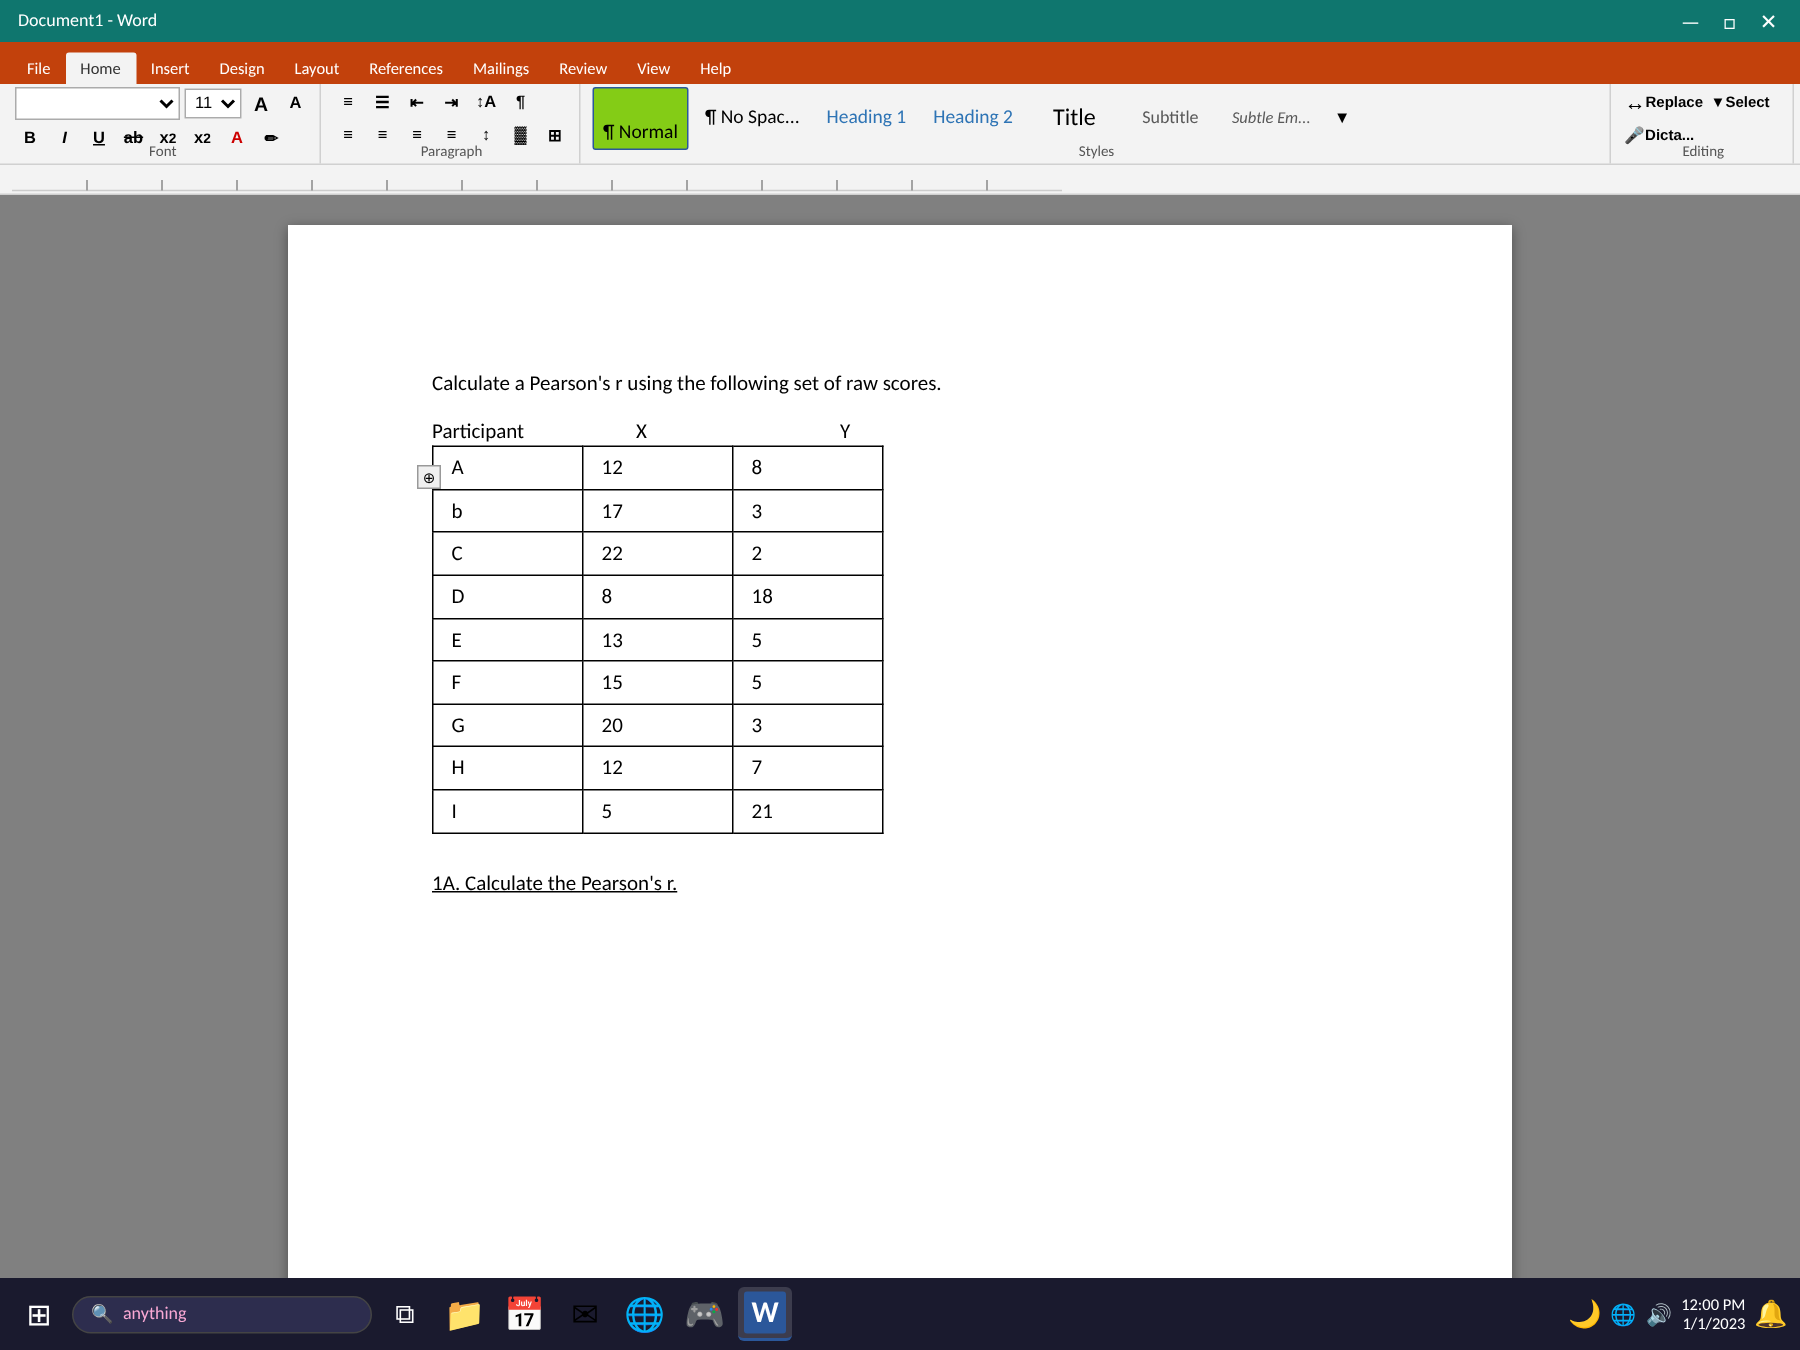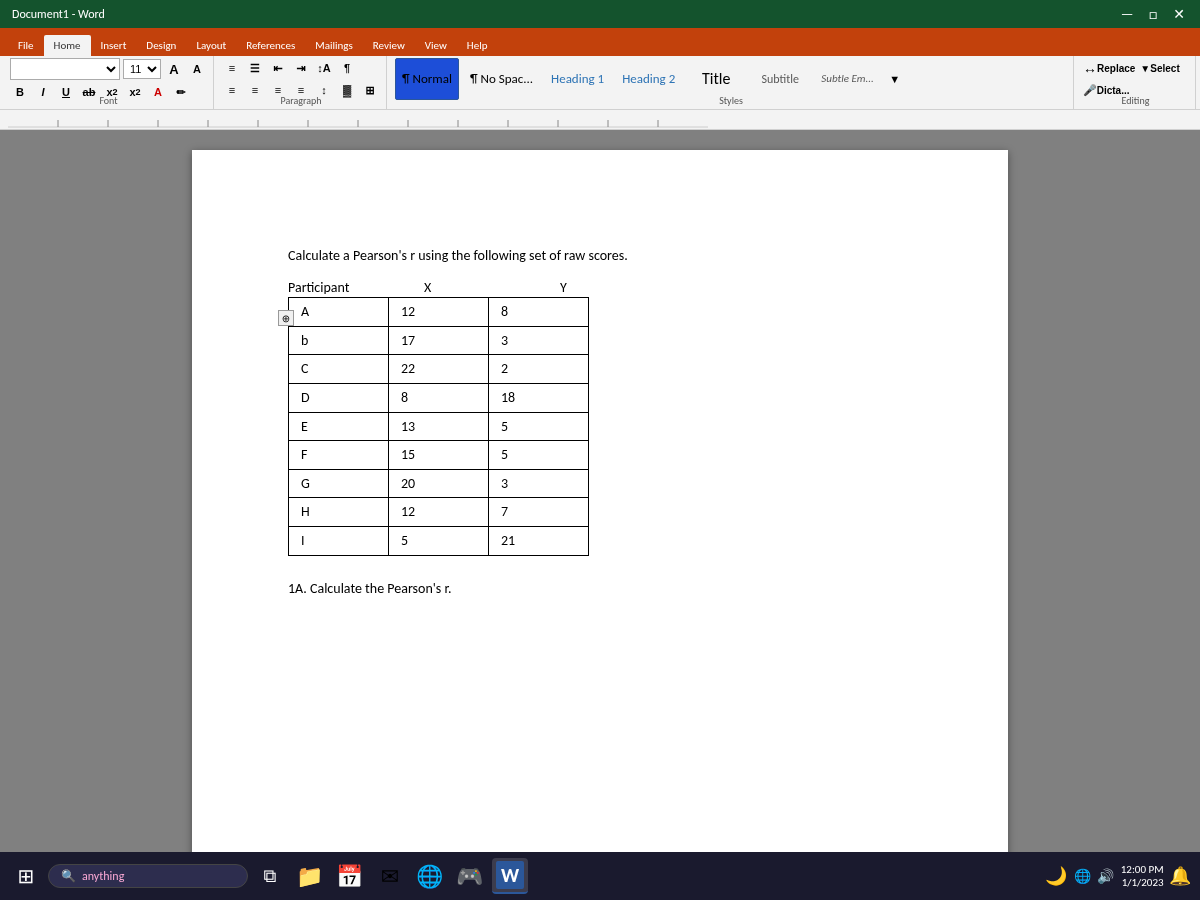--- a/index.html
+++ b/index.html
@@ -108,21 +108,21 @@
       flex-direction: column;
       align-items: center;
       justify-content: center;
       padding: 2px 6px;
       border: 1px solid transparent;
       cursor: pointer;
       border-radius: 2px;
       min-width: 60px;
       height: 42px;
     }
-    .style-item.active { background: #1d4ed8; border-color: #2b579a; }
+    .style-item.active { background: #84cc16; border-color: #2b579a; justify-content: flex-end; }
     .style-item .style-preview {
       font-size: 13px;
       line-height: 1.2;
     }
     .style-normal { font-size: 13px; }
     .style-nospace { font-size: 13px; }
     .style-h1 { font-size: 15px; color: #2e74b5; }
     .style-h2 { font-size: 13px; color: #2e74b5; }
 
     .doc-page {
@@ -177,20 +177,21 @@
       min-width: 100px;
       text-align: left;
     }
     .data-table tr td:first-child {
       min-width: 100px;
     }
 
     .questions {
       font-size: 14px;
       line-height: 1.8;
+      text-decoration: underline;
     }
     .question-item {
       margin-bottom: 8px;
     }
 
     
     .taskbar {
       background: #1a1a2e;
       height: 48px;
       display: flex;
@@ -254,21 +255,21 @@
       background: #808080;
       overflow-y: auto;
       overflow-x: auto;
       display: flex;
       justify-content: center;
       padding: 20px 0;
     }
 
     
     .title-bar {
-      background: #14532d;
+      background: #0f766e;
       height: 28px;
       display: flex;
       align-items: center;
       justify-content: space-between;
       padding: 0 12px;
       flex-shrink: 0;
     }
     .title-bar-text {
       color: white;
       font-size: 12px;

